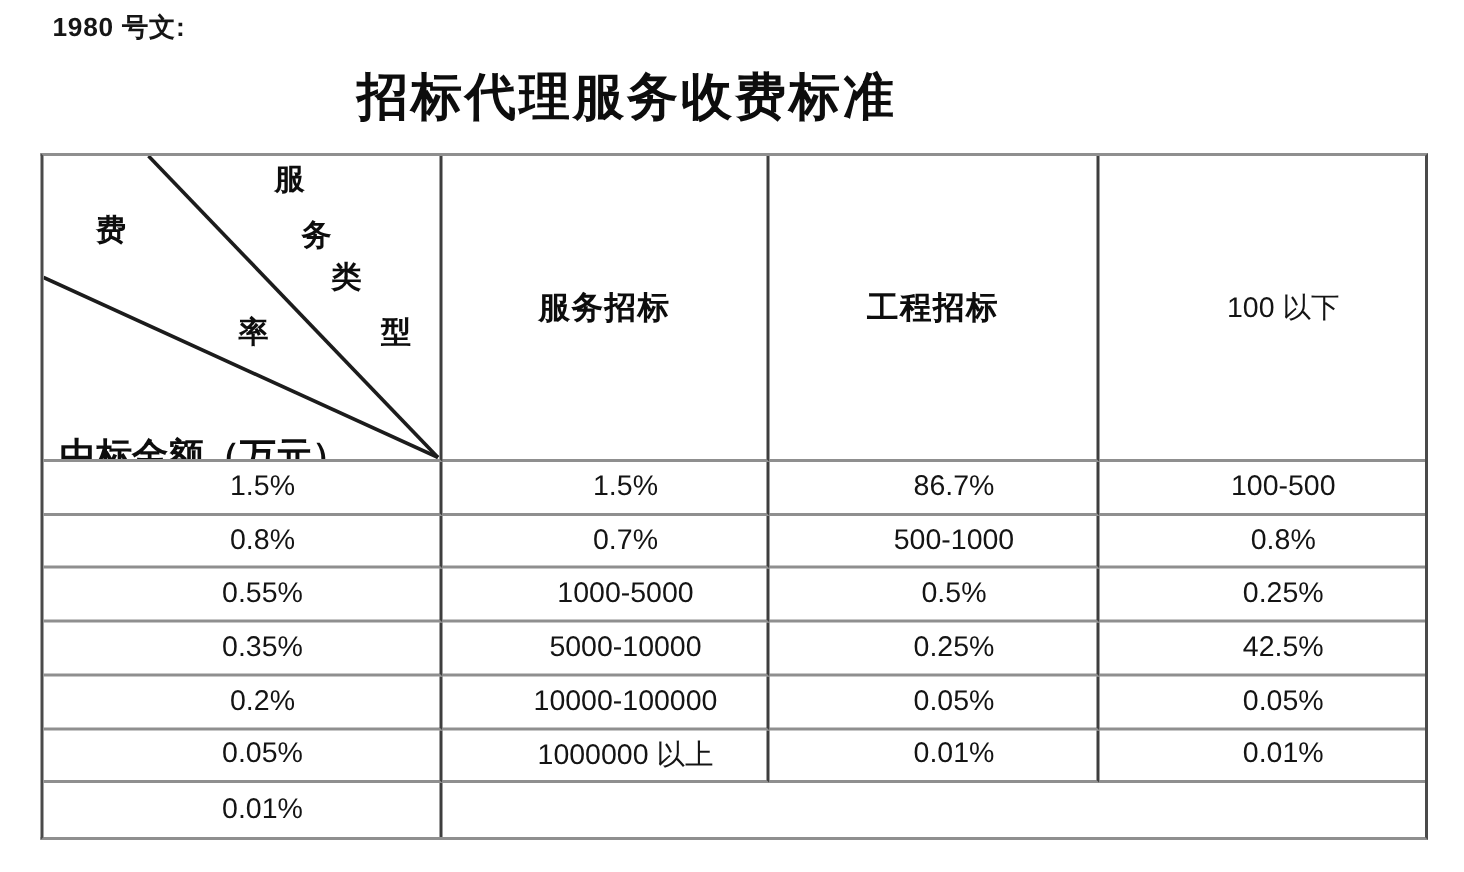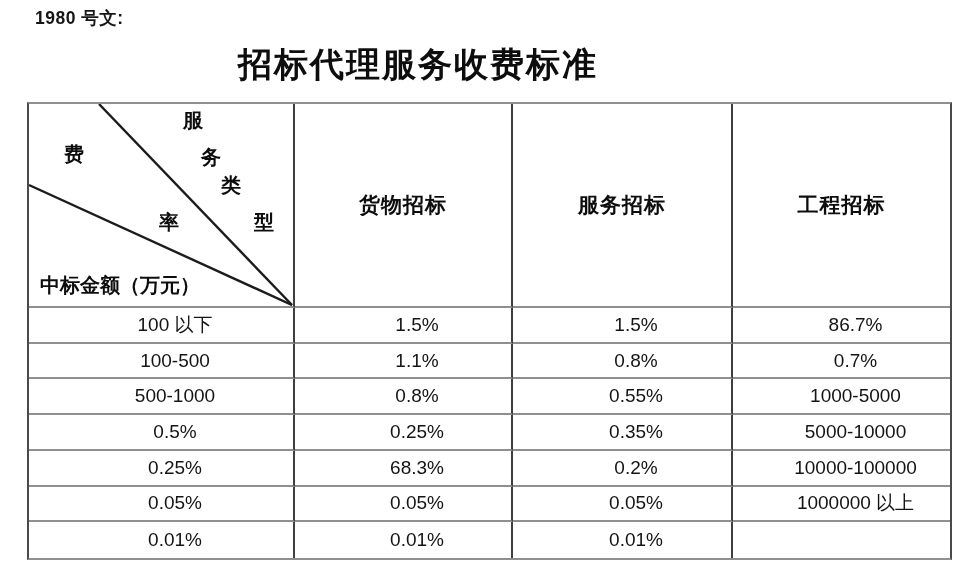--- a/index.html
+++ b/index.html
@@ -80,24 +80,24 @@
     position: absolute;
     font-family: "Liberation Serif", serif;
     font-weight: bold;
     font-size: 20px;
     line-height: 22px;
     color: #0d0d0d;
   }
   .amount-label {
     position: absolute;
     left: 11px;
-    top: 168px;
+    top: 184px;
     font-family: "Liberation Serif", serif;
     font-weight: bold;
-    font-size: 20px;
+    font-size: 24px;
     color: #0d0d0d;
     white-space: nowrap;
   }
   .col-head {
     font-family: "Liberation Serif", serif;
     font-weight: bold;
     font-size: 21px;
     color: #0d0d0d;
     letter-spacing: 1px;
   }
@@ -125,46 +125,44 @@
         <line x1="0" y1="81" x2="263" y2="201" stroke="#1c1c1c" stroke-width="2.4"></line>
       </svg>
       <span class="corner-char" style="left:154px; top:5px;">服</span>
       <span class="corner-char" style="left:172px; top:42px;">务</span>
       <span class="corner-char" style="left:192px; top:70px;">类</span>
       <span class="corner-char" style="left:225px; top:107px;">型</span>
       <span class="corner-char" style="left:35px;  top:39px;">费</span>
       <span class="corner-char" style="left:130px; top:107px;">率</span>
       <span class="amount-label">中标金额（万元）</span>
     </div>
-    <div class="cell col-head">货物招标</div>
     <div class="cell col-head">服务招标</div>
     <div class="cell col-head">工程招标</div>
 
     <div class="cell row-label">100 以下</div>
     <div class="cell fee-value">1.5%</div>
     <div class="cell fee-value">1.5%</div>
     <div class="cell fee-value">86.7%</div>
 
     <div class="cell row-label">100-500</div>
-    <div class="cell fee-value">1.1%</div>
     <div class="cell fee-value">0.8%</div>
     <div class="cell fee-value">0.7%</div>
 
     <div class="cell row-label">500-1000</div>
     <div class="cell fee-value">0.8%</div>
     <div class="cell fee-value">0.55%</div>
 
     <div class="cell row-label">1000-5000</div>
     <div class="cell fee-value">0.5%</div>
     <div class="cell fee-value">0.25%</div>
     <div class="cell fee-value">0.35%</div>
 
     <div class="cell row-label">5000-10000</div>
     <div class="cell fee-value">0.25%</div>
-    <div class="cell fee-value">68.3%</div>
+    <div class="cell fee-value">42.5%</div>
     <div class="cell fee-value">0.2%</div>
 
     <div class="cell row-label">10000-100000</div>
     <div class="cell fee-value">0.05%</div>
     <div class="cell fee-value">0.05%</div>
     <div class="cell fee-value">0.05%</div>
 
     <div class="cell row-label">1000000 以上</div>
     <div class="cell fee-value">0.01%</div>
     <div class="cell fee-value">0.01%</div>

